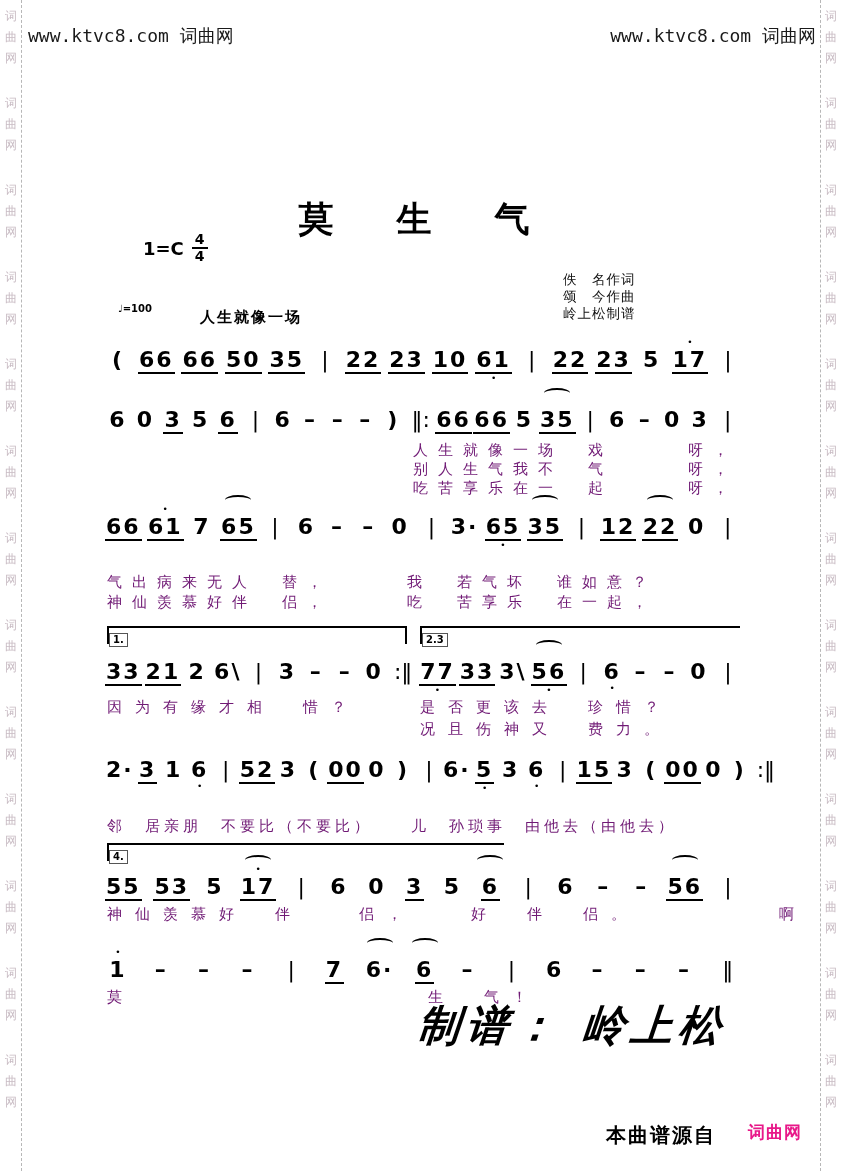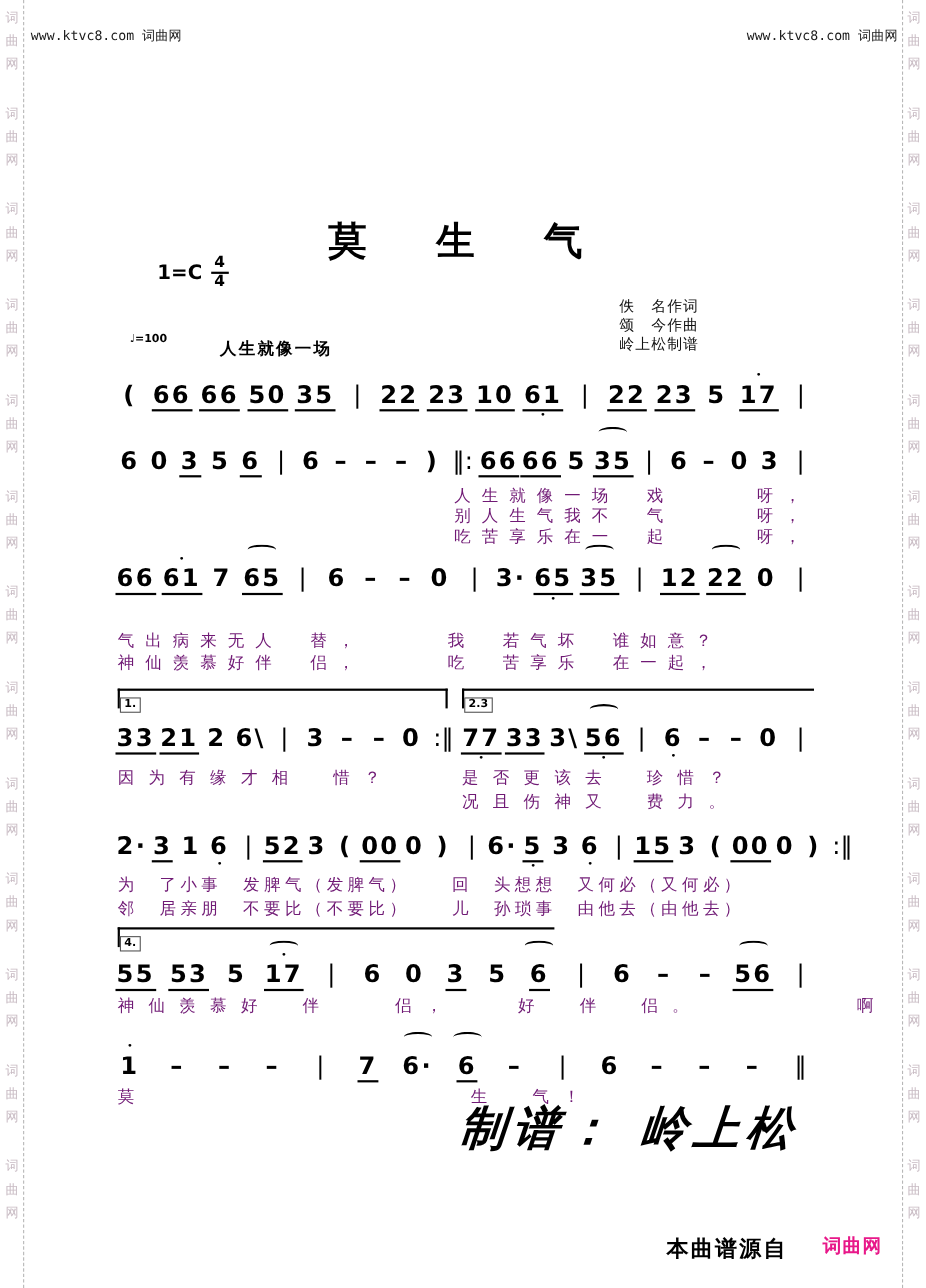--- a/index.html
+++ b/index.html
@@ -7,21 +7,21 @@
         font-family:"DejaVu Sans","Liberation Sans",sans-serif;color:#000;}
   
   .wm-col{position:absolute;top:6px;width:16px;display:flex;flex-direction:column;align-items:center;
           color:#c9bcc4;font-size:12px;}
   .wm-left{left:3px;} .wm-right{right:3px;}
   .wm-group{display:flex;flex-direction:column;align-items:center;margin-bottom:24px;}
   .wm-char{line-height:21px;}
   .dash-line{position:absolute;top:0;bottom:0;width:0;border-left:1px dashed #b7b7b7;}
   .dash-left{left:21px;} .dash-right{left:820px;}
   
-  .site{position:absolute;top:24px;font-size:12px;font-family:"DejaVu Sans Mono","DejaVu Sans",monospace;color:#1a1a1a;}
+  .site{position:absolute;top:24px;font-size:18px;font-family:"DejaVu Sans Mono","DejaVu Sans",monospace;color:#1a1a1a;}
   .site-l{left:28px;} .site-r{right:26px;}
   .title{position:absolute;top:196px;left:0;right:0;text-align:center;font-size:35px;font-weight:bold;
          letter-spacing:14px;color:#000;}
   .keysig{position:absolute;top:232px;left:143px;font-size:18px;font-weight:bold;display:flex;align-items:center;gap:8px;}
   .frac{display:inline-flex;flex-direction:column;align-items:center;font-size:14px;line-height:15px;font-weight:bold;}
   .frac .top{border-bottom:2px solid #000;padding:0 3px;}
   .tempo{position:absolute;top:303px;left:118px;font-size:10px;font-weight:bold;}
   .expr{position:absolute;top:308px;left:200px;font-size:15px;font-weight:bold;letter-spacing:2px;}
   .credits{position:absolute;top:271px;left:563px;font-size:13.5px;line-height:17px;letter-spacing:1px;color:#111;}
   
@@ -829,21 +829,20 @@
         <span class="num">)</span>
         <span class="oct hid">•</span>
       </span>
       <span class="tok bar">
         <span class="tie hid"></span>
         <span class="oct hid">•</span>
         <span class="num">:‖</span>
         <span class="oct hid">•</span>
       </span>
     </div>
-  <div class="lyr ls4" style="top:795px;left:107px">为　了小事　发脾气（发脾气）　　回　头想想　又何必（又何必）</div>
   <div class="lyr ls4" style="top:817px;left:107px">邻　居亲朋　不要比（不要比）　　儿　孙琐事　由他去（由他去）</div>
 
   <div class="volta" style="top:843px;left:107px;width:395px">
     <span>4.</span>
   </div>
   <div class="nrow" style="top:855px">
       <span class="tok">
         <span class="tie hid"></span>
         <span class="oct hid">•</span>
         <span class="num u">55</span>

